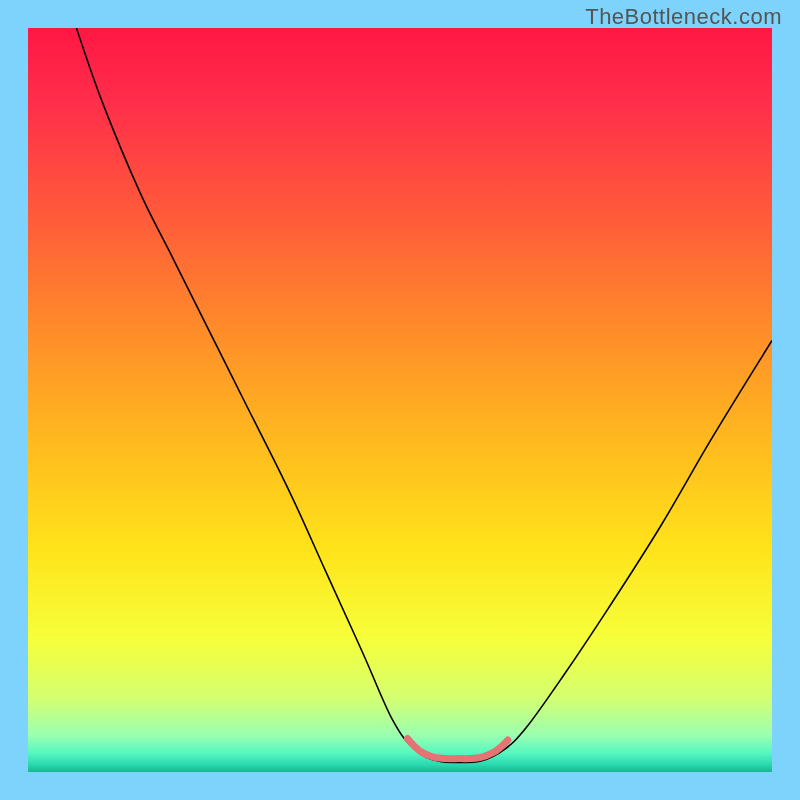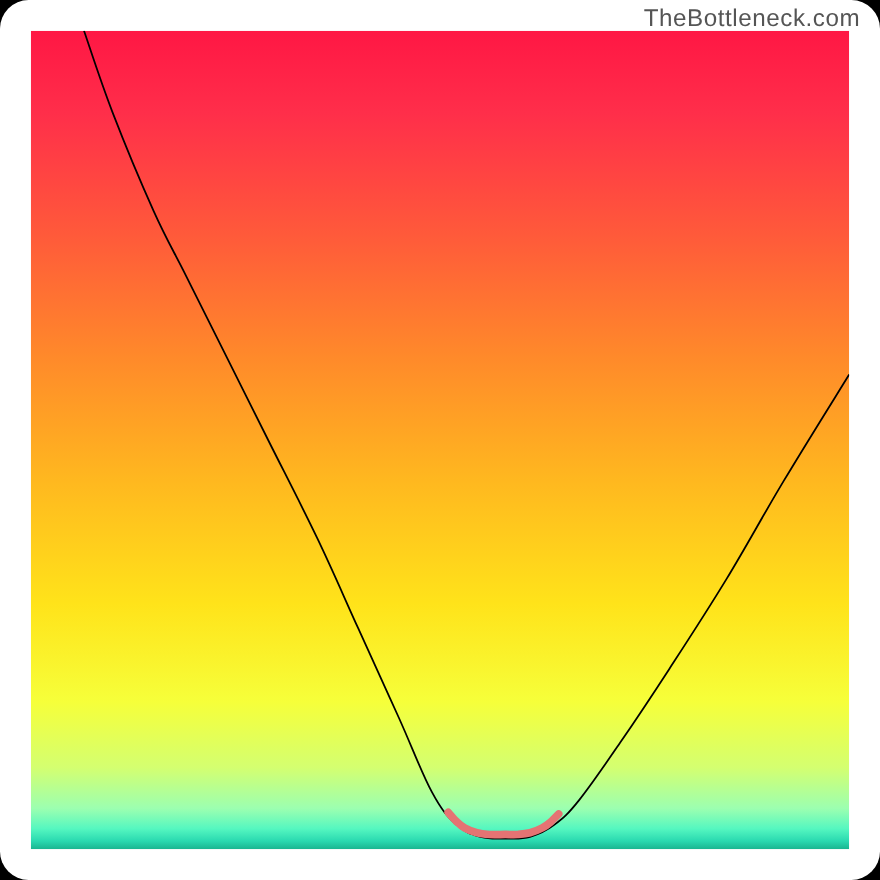--- a/index.html
+++ b/index.html
@@ -8,22 +8,21 @@
     width: 800px;
     height: 800px;
     background: #000;
     overflow: hidden;
     font-family: Arial, Helvetica, sans-serif;
   }
   .frame {
     width: 800px;
     height: 800px;
     position: relative;
-    background: #ffffff;
-    border-radius: 26px;
+    background: #7dd3fc;
   }
   .watermark {
     position: absolute;
     top: 4px;
     right: 18px;
     color: #555;
     font-size: 22px;
     font-weight: 500;
     letter-spacing: 0.5px;
     z-index: 5;

